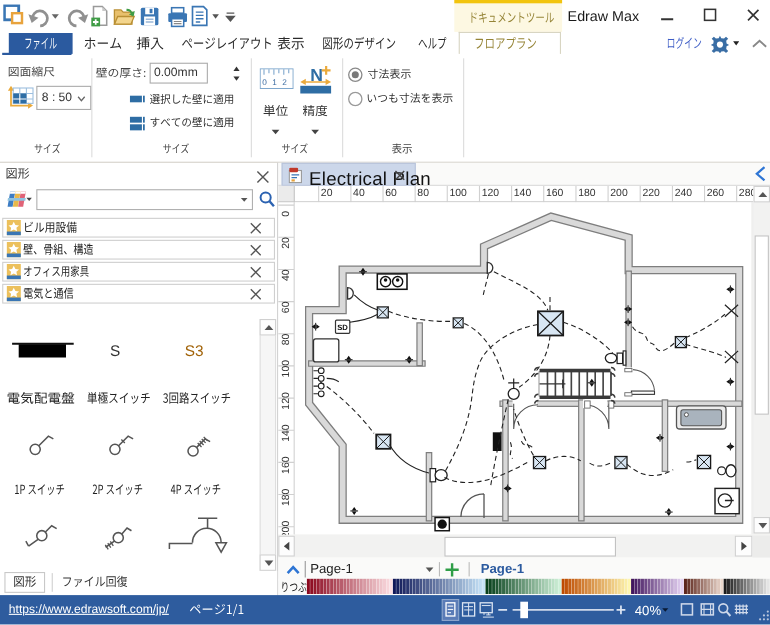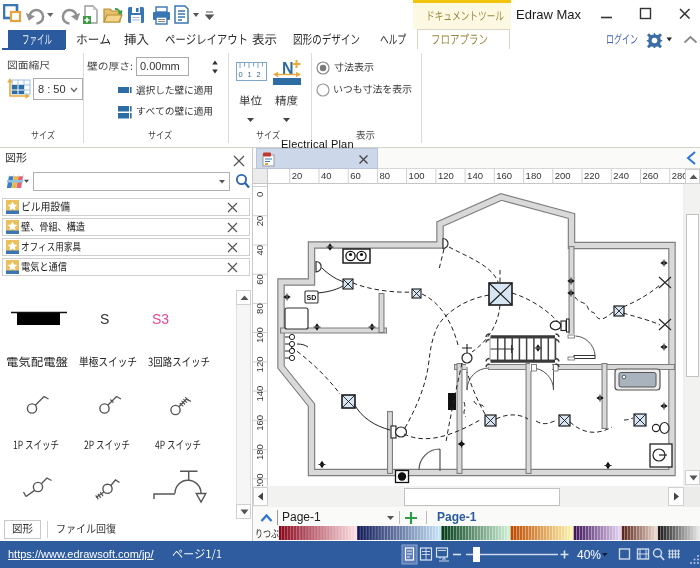--- a/index.html
+++ b/index.html
@@ -377,21 +377,21 @@
       </svg>
     </div>
 <svg style="position:absolute;left:227px;top:262px" width="11" height="11">
       <path d="M1 1 l9 9 M10 1 L1 10" stroke="#555" stroke-width="1.2"></path>
     </svg>
 <svg style="position:absolute;left:10px;top:311px" width="58" height="15" viewBox="0 0 58 15">
 <path d="M1 1.5 h56" stroke="#111" stroke-width="1.6"></path>
 <rect x="7" y="2" width="43" height="12" fill="#000"></rect>
     </svg>
 <div style="position:absolute;left:100px;top:311px;white-space:nowrap;font-size:14px;color:#333;">S</div>
-<div style="position:absolute;left:152px;top:311px;white-space:nowrap;font-size:14px;color:#ec4899;">S3</div>
+<div style="position:absolute;left:168px;top:311px;white-space:nowrap;font-size:14px;color:#a16207;">S3</div>
 <div style="position:absolute;left:6px;top:356px;line-height:0;">
       <svg class="jt" style="width:62.0px;height:11.5px;" viewBox="0 -880 5000 1000" preserveAspectRatio="none">
         <g transform="scale(1,-1)">
           <path fill="#222" d="M197 568V521H409V568ZM177 466V418H409V466ZM587 466V418H827V466ZM587 568V521H802V568ZM768 185V116H530V185ZM768 235H530V304H768ZM457 185V116H235V185ZM457 235H235V304H457ZM163 359V9H235V61H457V30C457 -52 489 -72 601 -72C626 -72 808 -72 834 -72C928 -72 952 -40 962 82C942 86 913 96 897 107C892 6 882 -11 829 -11C789 -11 635 -11 605 -11C542 -11 530 -4 530 30V61H842V359ZM76 678V482H144V623H460V393H534V623H855V482H925V678H534V739H865V797H134V739H460V678Z M1252 591V528H1831V591ZM1254 842C1212 701 1135 572 1038 492C1057 481 1092 456 1106 443C1168 501 1224 579 1269 669H1926V734H1299C1311 763 1322 794 1332 825ZM1137 448V383H1713C1719 108 1741 -80 1874 -81C1936 -80 1951 -35 1958 91C1942 101 1921 119 1905 136C1904 51 1899 -7 1879 -7C1803 -7 1789 188 1788 448ZM1161 276C1223 241 1290 199 1353 154C1269 78 1170 15 1064 -30C1082 -44 1109 -73 1120 -88C1224 -37 1325 30 1412 111C1483 57 1546 2 1587 -44L1646 12C1603 59 1538 113 1466 166C1515 219 1558 278 1594 341L1522 365C1491 308 1452 255 1407 207C1343 250 1276 291 1215 324Z M2554 795V723H2858V480H2557V46C2557 -46 2585 -70 2678 -70C2697 -70 2825 -70 2846 -70C2937 -70 2959 -24 2968 139C2947 144 2916 158 2898 171C2893 27 2886 1 2841 1C2813 1 2707 1 2686 1C2640 1 2631 8 2631 46V408H2858V340H2930V795ZM2143 158H2420V54H2143ZM2143 214V553H2211V474C2211 420 2201 355 2143 304C2153 298 2169 283 2176 274C2239 332 2253 412 2253 473V553H2309V364C2309 316 2321 307 2361 307C2368 307 2402 307 2410 307H2420V214ZM2057 801V734H2201V618H2082V-76H2143V-7H2420V-62H2482V618H2369V734H2505V801ZM2255 618V734H2314V618ZM2352 553H2420V351L2417 353C2415 351 2413 350 2402 350C2395 350 2370 350 2365 350C2353 350 2352 352 2352 365Z M3197 568V521H3409V568ZM3177 466V418H3409V466ZM3587 466V418H3827V466ZM3587 568V521H3802V568ZM3768 185V116H3530V185ZM3768 235H3530V304H3768ZM3457 185V116H3235V185ZM3457 235H3235V304H3457ZM3163 359V9H3235V61H3457V30C3457 -52 3489 -72 3601 -72C3626 -72 3808 -72 3834 -72C3928 -72 3952 -40 3962 82C3942 86 3913 96 3897 107C3892 6 3882 -11 3829 -11C3789 -11 3635 -11 3605 -11C3542 -11 3530 -4 3530 30V61H3842V359ZM3076 678V482H3144V623H3460V393H3534V623H3855V482H3925V678H3534V739H3865V797H3134V739H3460V678Z M4232 673C4253 642 4276 599 4286 571L4335 591C4325 618 4301 659 4279 690ZM4258 472V334H4309V472ZM4041 547 4044 486 4126 490C4117 417 4093 341 4033 280C4047 272 4071 250 4081 237C4151 309 4179 405 4188 493L4389 504V336C4389 326 4386 322 4375 321C4363 321 4328 321 4286 322C4296 305 4304 279 4306 262C4361 262 4399 262 4423 273C4446 283 4452 302 4452 336V508L4498 510L4499 567L4452 565V768H4305L4336 831L4269 842C4262 821 4251 793 4240 768H4131V583L4130 550ZM4193 713H4389V562L4193 553V582ZM4565 803V733C4565 687 4553 636 4484 594C4496 585 4518 561 4526 547H4524V492H4600L4554 479C4577 435 4609 397 4649 364C4599 341 4541 324 4480 312C4492 301 4509 273 4517 256C4585 272 4649 294 4705 325C4766 289 4839 263 4922 248C4931 267 4949 293 4964 307C4889 317 4821 336 4764 364C4818 406 4862 460 4889 531L4850 549L4838 547H4528C4608 599 4627 670 4627 731V747H4760V656C4760 597 4776 581 4830 581C4841 581 4880 581 4892 581C4936 581 4953 604 4958 690C4942 694 4916 703 4904 713C4902 645 4898 637 4883 637C4875 637 4846 637 4840 637C4825 637 4823 639 4823 657V803ZM4800 492C4777 454 4745 423 4707 397C4669 424 4638 456 4616 492ZM4163 237V11H4045V-51H4956V11H4837V237ZM4234 11V176H4362V11ZM4432 11V176H4563V11ZM4632 11V176H4764V11Z"></path>
         </g>
       </svg>
     </div>
 <div style="position:absolute;left:79px;top:356px;line-height:0;">
       <svg class="jt" style="width:58.0px;height:11.5px;" viewBox="0 -880 6000 1000" preserveAspectRatio="none">
         <g transform="scale(1,-1)">
@@ -482,21 +482,21 @@
     </div>
 <div style="position:absolute;left:47px;top:521px;width:1px;height:17px;background:#d0d0d0;"></div>
 <div style="position:absolute;left:253px;top:148px;width:447px;height:21px;background:#fafaf9;border-bottom:1px solid #d8d8d8;"></div>
 <div style="position:absolute;left:256px;top:148px;width:122px;height:21px;background:#ccd7ea;border:1px solid #b8c4da;"></div>
 <svg style="position:absolute;left:262px;top:152px" width="14" height="15" viewBox="0 0 14 15">
 <rect x="1" y="3" width="11" height="11" fill="#fff" stroke="#999" stroke-width="1"></rect>
 <rect x="1" y="0.5" width="8" height="4" fill="#c0392b" rx="1"></rect>
 <path d="M3 7 h7 M3 9.5 h5" stroke="#3a76b4" stroke-width="1.2"></path>
 <rect x="3" y="11" width="3" height="2" fill="#e8a33d"></rect>
 </svg>
-<div style="position:absolute;left:281px;top:138px;white-space:nowrap;font-size:11px;color:#111;letter-spacing:0.2px;">Electrical Plan</div>
+<div style="position:absolute;left:281px;top:153px;white-space:nowrap;font-size:17px;color:#111;letter-spacing:0.2px;">Electrical Plan</div>
 <svg style="position:absolute;left:358px;top:154px" width="11" height="11">
       <path d="M1.5 1.5 l8 8 M9.5 1.5 l-8 8" stroke="#444" stroke-width="1.3"></path>
     </svg>
 <svg style="position:absolute;left:686px;top:151px" width="11" height="14">
       <path d="M9 1 L2 7 l7 6" stroke="#2e75d4" stroke-width="2" fill="none"></path>
     </svg>
 <div style="position:absolute;left:253px;top:169px;width:432px;height:15px;background:#fff;border-bottom:1px solid #c5c5c5;"></div>
 <div style="position:absolute;left:253px;top:169px;width:15px;height:15px;background:#ebebeb;border-right:1px solid #c5c5c5;border-bottom:1px solid #c5c5c5;"></div>
 <svg style="position:absolute;left:0;top:0" width="700" height="200" viewBox="0 0 700 200">
 <path d="M289.7 169 V184 M319.0 169 V184 M348.2 169 V184 M377.4 169 V184 M406.6 169 V184 M435.9 169 V184 M465.1 169 V184 M494.3 169 V184 M523.6 169 V184 M552.8 169 V184 M582.0 169 V184 M611.3 169 V184 M640.5 169 V184 M669.7 169 V184" stroke="#d0d0d0" stroke-width="1" fill="none"></path>

